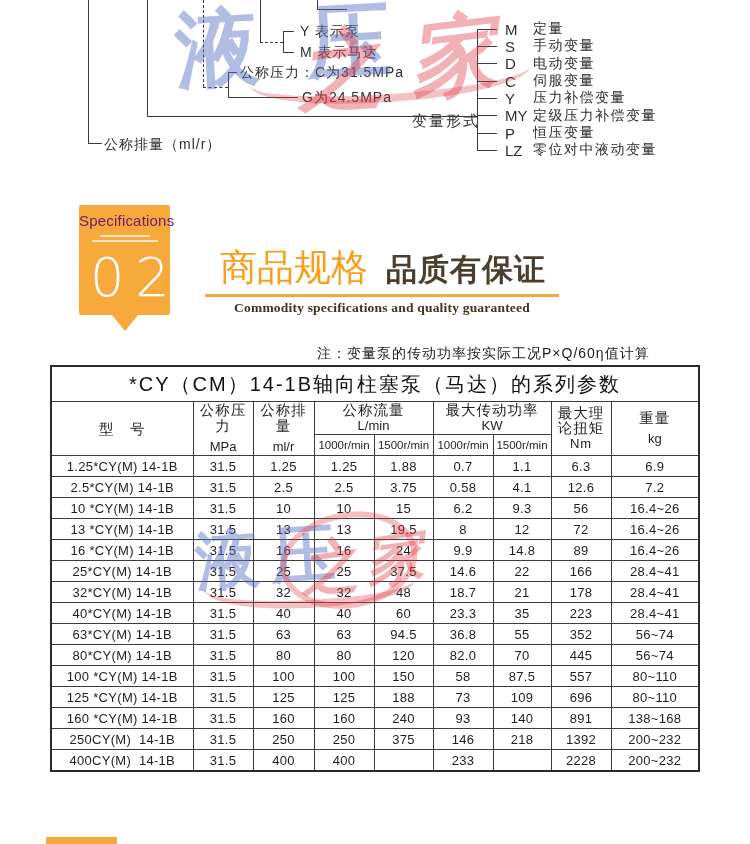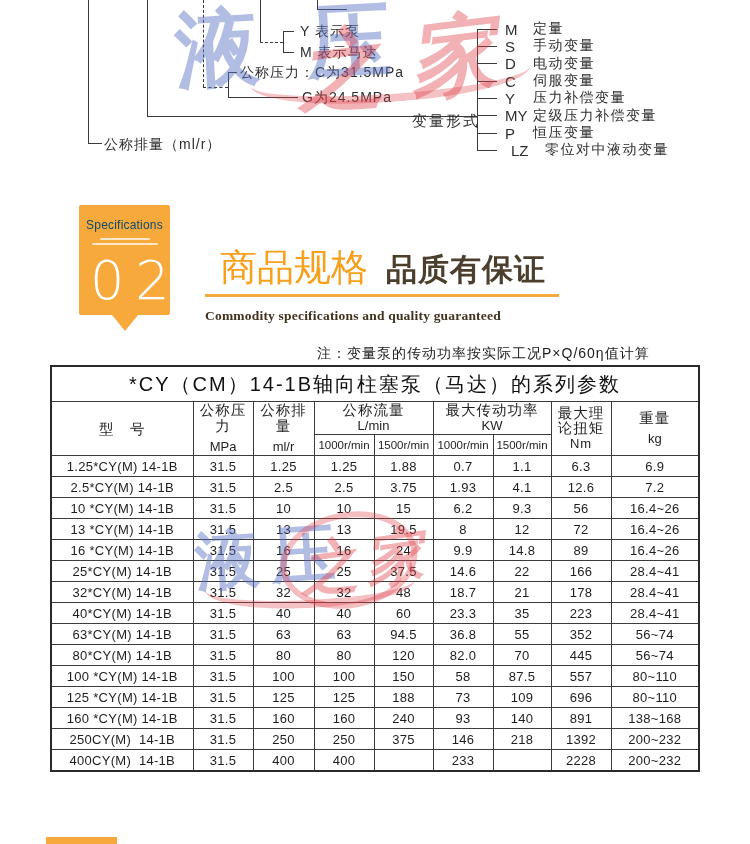--- a/index.html
+++ b/index.html
@@ -24,32 +24,32 @@
   .wm{position:absolute;pointer-events:none;white-space:nowrap;z-index:6;font-weight:700}
   .wm-blue{color:rgba(88,112,196,0.46)}
   .wm-red{color:rgba(222,62,70,0.40);font-style:italic}
   .wm-ellipse{position:absolute;pointer-events:none;z-index:6;border:6px solid rgba(222,62,70,0.34);border-radius:50%}
   .wm-swoosh{position:absolute;pointer-events:none;z-index:6;border-bottom:8px solid rgba(222,62,70,0.32);border-radius:50%}
 
   
   #badge{position:absolute;left:79px;top:205px;width:91px;height:110px;background:#F7A93C;border-radius:2px;text-align:center;z-index:2}
   #badge::after{content:"";position:absolute;top:100%;left:50%;margin-left:-13px;width:0;height:0;
                 border-left:13px solid transparent;border-right:13px solid transparent;border-top:16px solid #F7A93C}
-  .badge-title{font-size:12px;color:#0c4a6e;padding-top:13px;letter-spacing:0.2px}
+  .badge-title{font-size:15px;color:#701a75;padding-top:7px;letter-spacing:0.2px}
   .badge-micro{height:2px;background:rgba(255,255,255,0.72);margin:0 auto;border-radius:1px}
   .m1{width:50px;margin-top:6px}
   .m2{width:66px;margin-top:3px}
   .badge-number{font-size:54px;line-height:1;color:#fff;font-weight:200;letter-spacing:11px;padding-left:11px;margin-top:9px;font-family:"DejaVu Sans","Liberation Sans",sans-serif}
 
   #heading{position:absolute;left:205px;top:247px;width:354px;z-index:2}
   .heading-row{display:flex;align-items:baseline;padding-left:15px;white-space:nowrap}
   #title-cn{font-size:37px;font-weight:400;color:#F6A01E;line-height:1.15}
   #subtitle-cn{font-size:31px;font-weight:700;color:#4c3e2d;margin-left:18px;letter-spacing:1px}
   .h-underline{height:3px;background:#F3A93C;margin-top:3px}
-  .h-en{font-family:"Liberation Serif","DejaVu Serif",serif;font-size:13.5px;font-weight:700;color:#40321f;text-align:left;margin-top:11px;letter-spacing:0.2px}
+  .h-en{font-family:"Liberation Serif","DejaVu Serif",serif;font-size:13.5px;font-weight:700;color:#40321f;text-align:center;margin-top:3px;letter-spacing:0.2px}
 
   
   #table-note{position:absolute;left:317px;top:345px;font-size:14px;letter-spacing:1px;color:#1c1c1c;white-space:nowrap}
   #spec-table{position:absolute;left:50px;top:365px;width:648px;border-collapse:collapse;table-layout:fixed;
               border:2px solid #2a2a2a;color:#1e1e1e;z-index:3;background:transparent}
   #spec-table th,#spec-table td{border:1px solid #3b3b3b;padding:0;text-align:center;font-weight:400;vertical-align:middle}
   .title-row th{height:34px;font-size:20px;font-weight:700;letter-spacing:2px;color:#111}
   .hdr th{height:31px;font-size:14.5px;line-height:16px;letter-spacing:1px}
   .hdr .two-line div{line-height:15px}
   .hdr .unit{font-size:13px;letter-spacing:0;margin-top:5px}
@@ -121,21 +121,21 @@
         <div class="variant-row" style="top: 107.25px;">
     <span class="vtick"></span>
     <span class="vcode">MY</span>
     <span class="vdesc">定级压力补偿变量</span>
   </div>
         <div class="variant-row" style="top: 124.6px;">
     <span class="vtick"></span>
     <span class="vcode">P</span>
     <span class="vdesc">恒压变量</span>
   </div>
-        <div class="variant-row" style="top: 141.95px; gap: 6px;">
+        <div class="variant-row" style="top: 141.95px;">
     <span class="vtick"></span>
     <span class="vcode">LZ</span>
     <span class="vdesc">零位对中液动变量</span>
   </div>
       </div>
   </div>
 
   <span class="wm wm-blue" style="left:175px;top:-12px;font-size:84px;letter-spacing:48px;transform:rotate(-3deg)">液压</span>
   <span class="wm wm-red" style="left:295px;top:4px;font-size:86px;letter-spacing:28px;transform:rotate(-7deg)">之家</span>
   <i class="wm-swoosh" style="left:250px;top:50px;width:280px;height:44px;transform:rotate(-4deg)"></i>
@@ -225,21 +225,21 @@
     <td>1.1</td>
     <td>6.3</td>
     <td>6.9</td>
   </tr>
         <tr>
     <td class="model-cell">2.5*CY(M) 14-1B</td>
     <td>31.5</td>
     <td>2.5</td>
     <td>2.5</td>
     <td>3.75</td>
-    <td>1.93</td>
+    <td>0.58</td>
     <td>4.1</td>
     <td>12.6</td>
     <td>7.2</td>
   </tr>
         <tr>
     <td class="model-cell">10 *CY(M) 14-1B</td>
     <td>31.5</td>
     <td>10</td>
     <td>10</td>
     <td>15</td>

